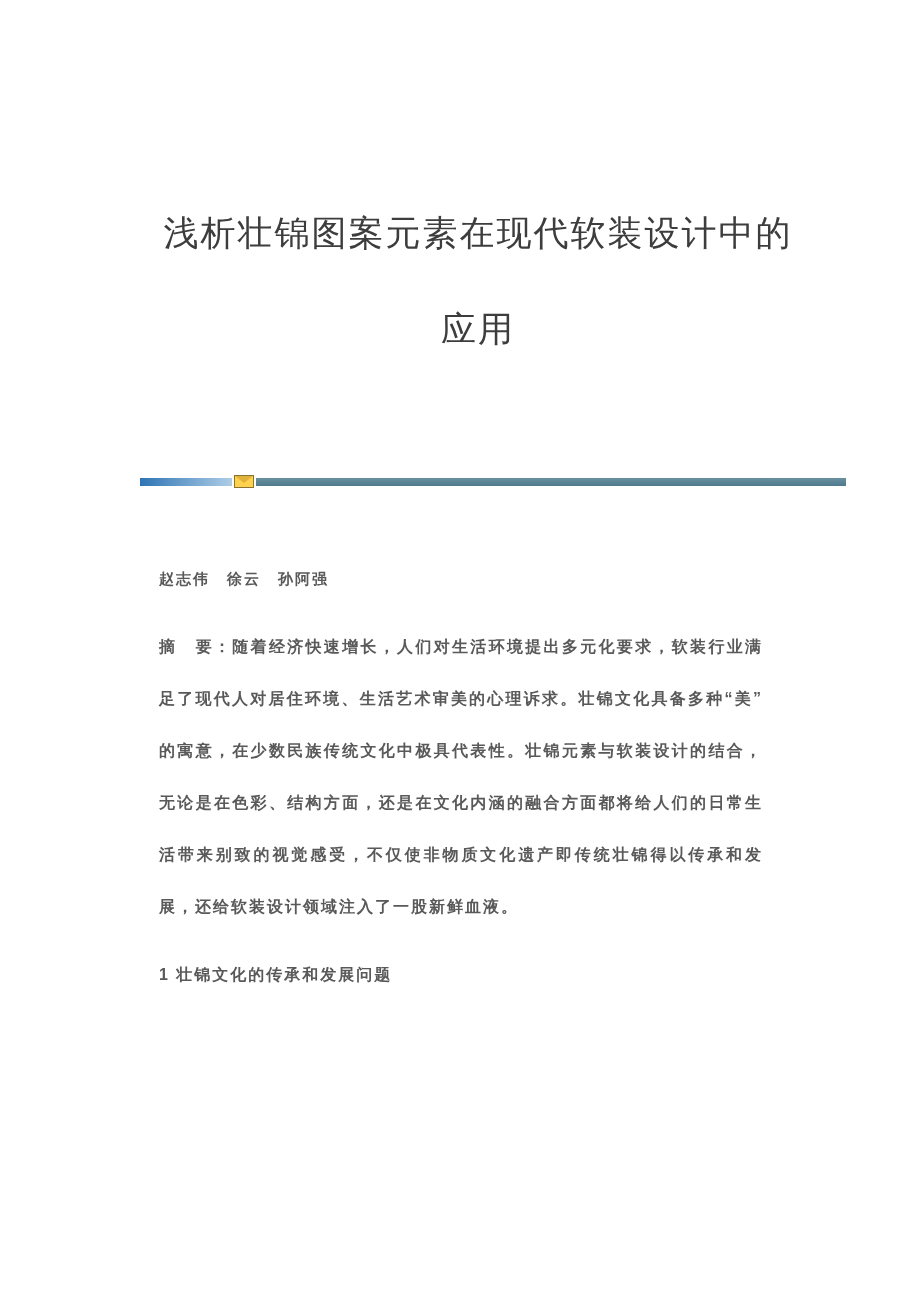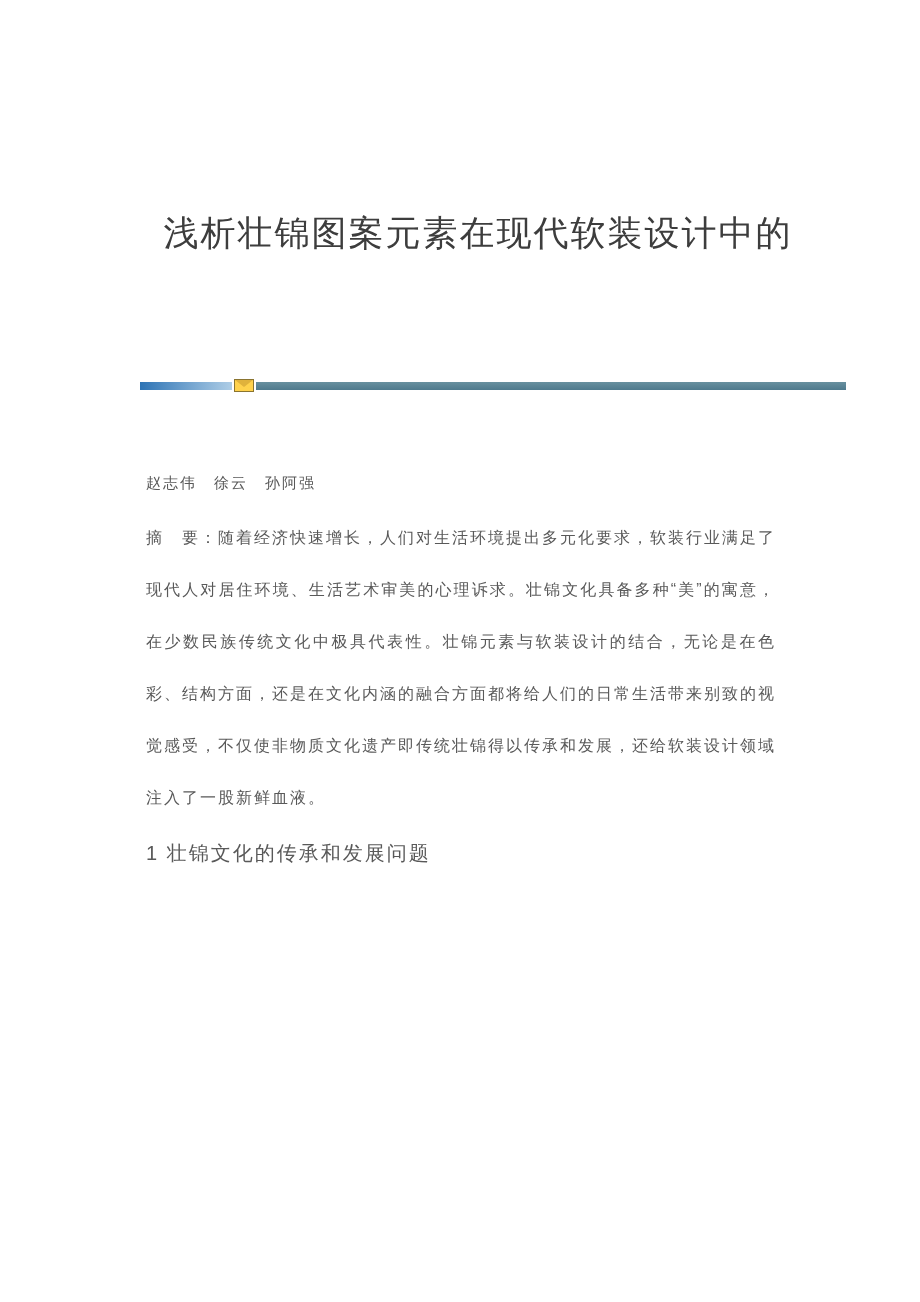--- a/index.html
+++ b/index.html
@@ -62,34 +62,36 @@
     background: linear-gradient(to bottom, #68909f, #4f7a8d);
   }
   .content {
     margin: 64px 141px 0 143px;
     color: #595959;
     font-size: 16px;
     letter-spacing: 2px;
     line-height: 52px;
   }
   .content p {
-    margin: 3px;
+    margin: 16px;
     text-align: justify;
     word-break: break-all;
+    font-weight: bold;
   }
   .authors { text-align: left; font-size: 15px; }
-  .section-heading { font-size: 20px; }
+  .section-heading { font-size: 16px; }
 </style>
 </head>
 <body>
 
 <div class="page">
 
   <h1 class="doc-title">
     <span class="title-line">浅析壮锦图案元素在现代软装设计中的</span>
+    <span class="title-line">应用</span>
   </h1>
 
   <div class="divider">
     <span class="seg-left"></span>
     <span class="envelope">
       <span class="env-flap"></span>
     </span>
     <span class="seg-right"></span>
   </div>
 

